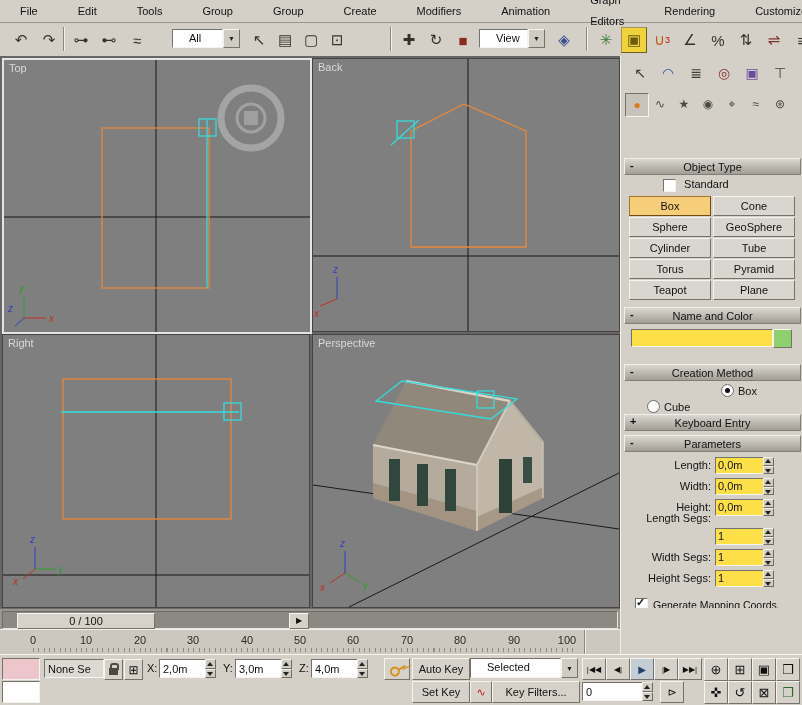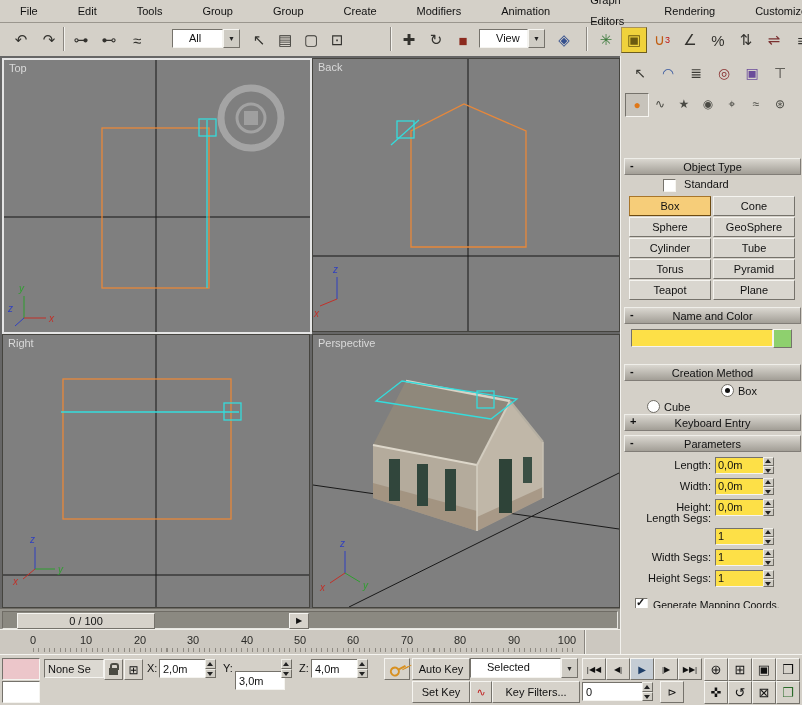--- a/index.html
+++ b/index.html
@@ -390,21 +390,21 @@
   <div class="sbtn" style="left:124px;top:4px;width:17px;height:19px;font-size:12px">⊞</div>
 
   <span class="slabel" style="left:147px;top:5px">X:</span>
   <div class="sfield" style="left:159px;top:4px;width:42px;height:17px">2,0m</div>
   <div class="sp" style="left:205px;top:4px;height:19px">
       <b class="u"></b>
       <b class="d"></b>
     </div>
 
   <span class="slabel" style="left:223px;top:5px">Y:</span>
-  <div class="sfield" style="left:235px;top:16px;width:42px;height:17px">3,0m</div>
+  <div class="sfield" style="left:235px;top:4px;width:42px;height:17px">3,0m</div>
   <div class="sp" style="left:281px;top:4px;height:19px">
       <b class="u"></b>
       <b class="d"></b>
     </div>
 
   <span class="slabel" style="left:299px;top:5px">Z:</span>
   <div class="sfield" style="left:311px;top:4px;width:42px;height:17px">4,0m</div>
   <div class="sp" style="left:357px;top:4px;height:19px">
       <b class="u"></b>
       <b class="d"></b>

